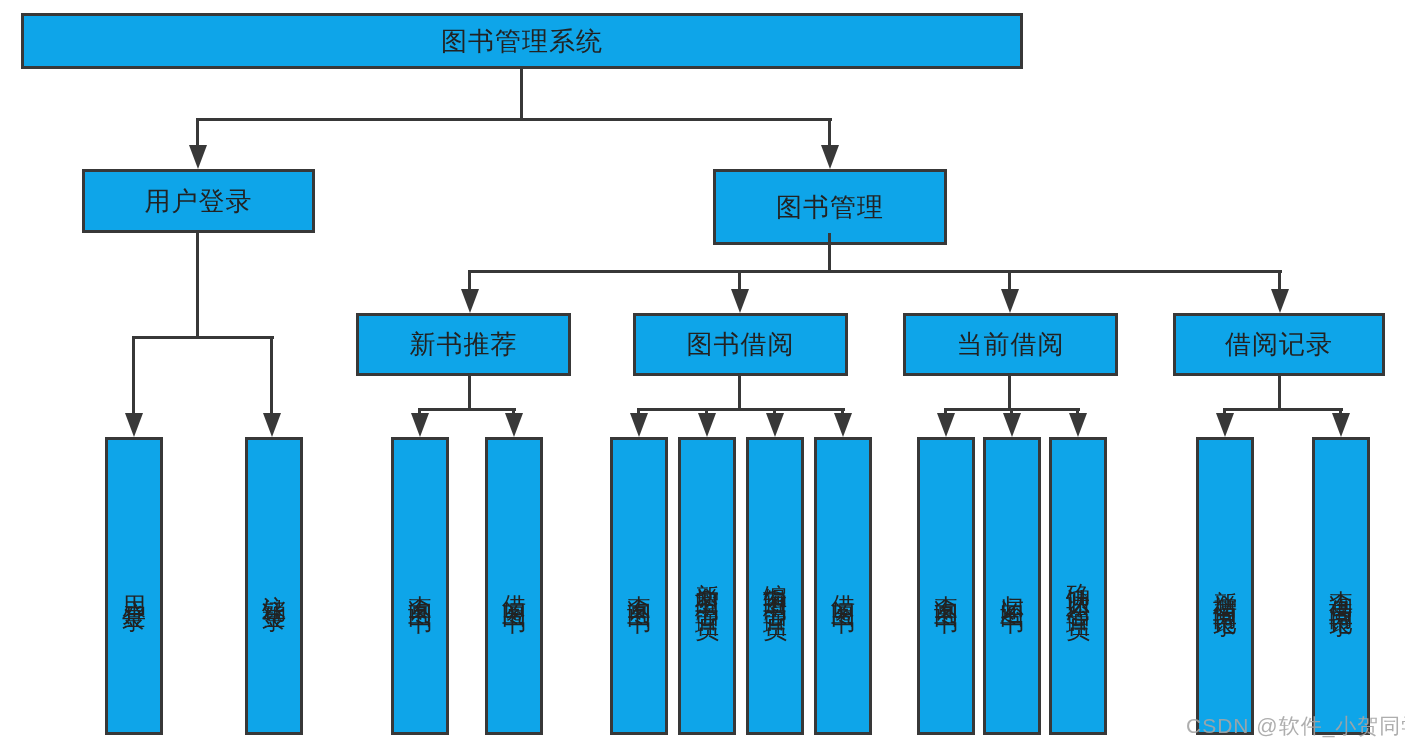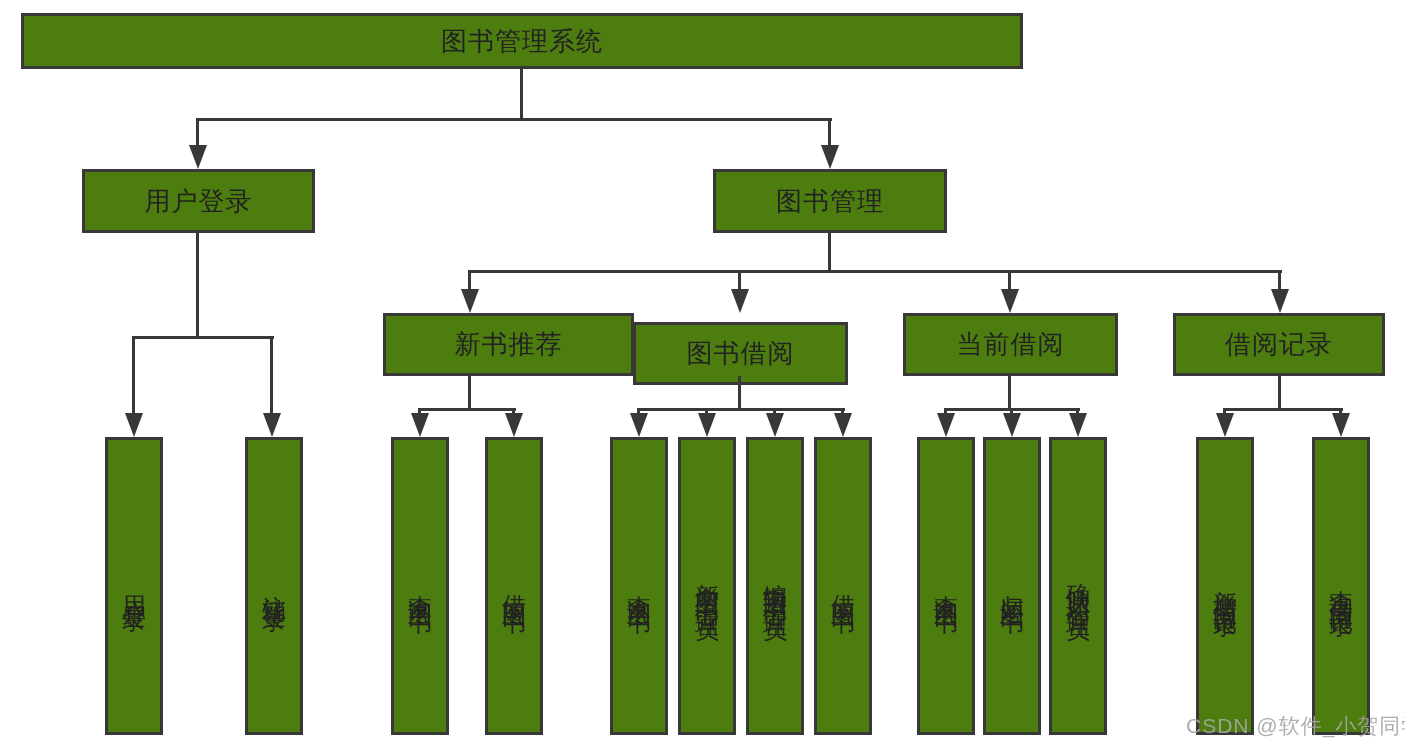--- a/index.html
+++ b/index.html
@@ -7,21 +7,21 @@
     position:relative;
     width:1405px;height:747px;
     background:#ffffff;
     font-family:"Liberation Sans", sans-serif;
     overflow:hidden;
   }
   .node{
     position:absolute;
     box-sizing:border-box;
     border:3px solid #383838;
-    background:#4d7c0f;
+    background:#0ea5e9;
     display:flex;
     align-items:center;
     justify-content:center;
     font-size:26px;
     color:#222222;
     letter-spacing:1px;
     text-align:center;
   }
   .leaf{
     writing-mode:vertical-rl;
@@ -60,42 +60,42 @@
   <div class="node" style="left:21px;top:13px;width:1002px;height:56px">图书管理系统</div>
 
   <div class="vline" style="left:520px;top:69px;height:52px"></div>
   <div class="hline" style="left:196px;top:118px;width:636px"></div>
   <div class="vline" style="left:196px;top:118px;height:30px"></div>
   <div class="head" style="left:189px;top:145px"></div>
   <div class="vline" style="left:828px;top:118px;height:30px"></div>
   <div class="head" style="left:821px;top:145px"></div>
 
   <div class="node" style="left:82px;top:169px;width:233px;height:64px">用户登录</div>
-  <div class="node" style="left:713px;top:169px;width:234px;height:64px">图书管理</div>
+  <div class="node" style="left:713px;top:169px;width:234px;height:76px">图书管理</div>
 
   <div class="vline" style="left:196px;top:233px;height:106px"></div>
   <div class="hline" style="left:132px;top:336px;width:142px"></div>
   <div class="vline" style="left:132px;top:336px;height:80px"></div>
   <div class="head" style="left:125px;top:413px"></div>
   <div class="vline" style="left:270px;top:336px;height:80px"></div>
   <div class="head" style="left:263px;top:413px"></div>
 
   <div class="vline" style="left:828px;top:233px;height:40px"></div>
   <div class="hline" style="left:468px;top:270px;width:814px"></div>
   <div class="vline" style="left:468px;top:270px;height:22px"></div>
   <div class="head" style="left:461px;top:289px"></div>
   <div class="vline" style="left:738px;top:270px;height:22px"></div>
   <div class="head" style="left:731px;top:289px"></div>
   <div class="vline" style="left:1008px;top:270px;height:22px"></div>
   <div class="head" style="left:1001px;top:289px"></div>
   <div class="vline" style="left:1278px;top:270px;height:22px"></div>
   <div class="head" style="left:1271px;top:289px"></div>
 
-  <div class="node" style="left:383px;top:313px;width:251px;height:63px">新书推荐</div>
-  <div class="node" style="left:633px;top:322px;width:215px;height:63px">图书借阅</div>
+  <div class="node" style="left:356px;top:313px;width:215px;height:63px">新书推荐</div>
+  <div class="node" style="left:633px;top:313px;width:215px;height:63px">图书借阅</div>
   <div class="node" style="left:1173px;top:313px;width:212px;height:63px">借阅记录</div>
   <div class="node" style="left:903px;top:313px;width:215px;height:63px">当前借阅</div>
 
   <div class="vline" style="left:468px;top:376px;height:35px"></div>
   <div class="hline" style="left:418px;top:408px;width:98px"></div>
   <div class="vline" style="left:418px;top:408px;height:8px"></div>
   <div class="head" style="left:411px;top:413px"></div>
   <div class="vline" style="left:512px;top:408px;height:8px"></div>
   <div class="head" style="left:505px;top:413px"></div>
 

